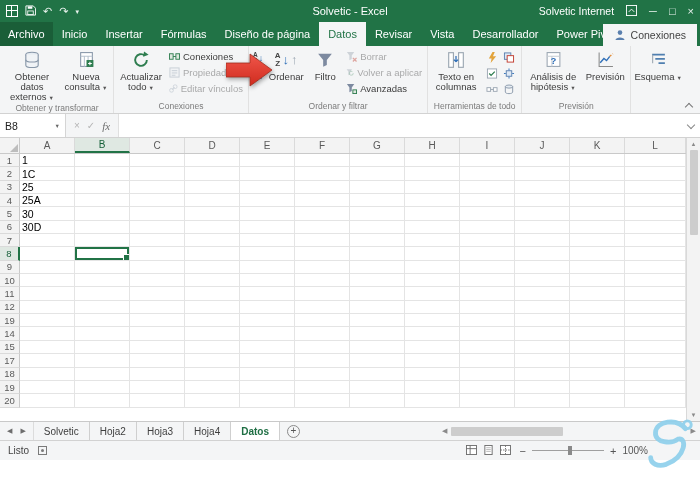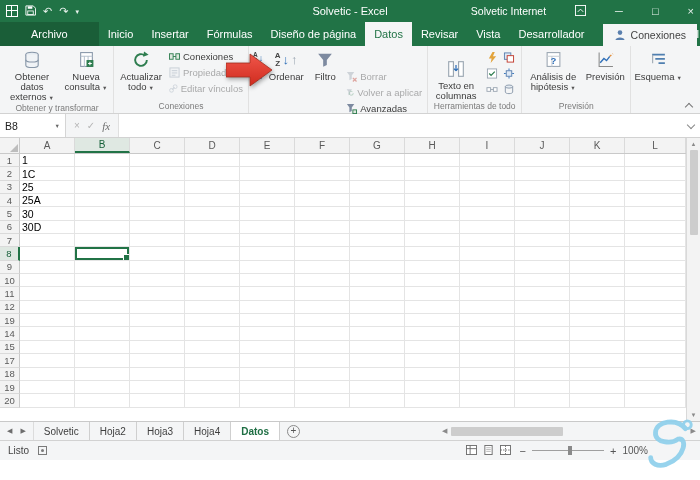--- a/index.html
+++ b/index.html
@@ -8,26 +8,26 @@
   .app { width:700px; height:480px; display:flex; flex-direction:column; position:relative; overflow:hidden; background:#fff; }
 
   
   .titlebar { height:22px; background:#217346; color:#fff; display:flex; align-items:center; padding:0 6px; position:relative; flex:0 0 auto; }
   .qa { display:flex; align-items:center; gap:7px; }
   .qa .qbtn { font-size:11px; line-height:11px; color:#eaf3ee; }
   .appicon { width:12px; height:12px; border:1px solid #fff; position:relative; display:inline-block; }
   .appicon::before { content:''; position:absolute; left:4px; top:0; bottom:0; width:1px; background:#fff; }
   .appicon::after { content:''; position:absolute; top:4px; left:0; right:0; height:1px; background:#fff; }
   .wtitle { position:absolute; left:50%; transform:translateX(-50%); font-size:11px; white-space:nowrap; }
-  .wright { margin-left:auto; display:flex; align-items:center; gap:29px; font-size:10.5px;justify-content:center; }
+  .wright { margin-left:auto; display:flex; align-items:center; gap:12px; font-size:10.5px;justify-content:center; }
   .wbtn { font-size:11px; line-height:11px; color:#eaf3ee; }
 
   
   .tabrow { height:24px; background:#217346; display:flex; align-items:stretch; color:#fff; flex:0 0 auto; position:relative; }
-  .filetab { background:#1a5e38; padding:0 31px; display:flex; align-items:center; font-size:11px; }
+  .filetab { background:#1a5e38; padding:0 8px; display:flex; align-items:center; font-size:11px; }
   #ribbon-tabs { display:flex; align-items:stretch; }
   .rtab { padding:0 9px; display:flex; align-items:center; font-size:11px; white-space:nowrap; }
   .rtab.active { background:#f4f5f6; color:#217346; }
   .tellme { display:flex; align-items:center; gap:5px; padding:0 10px; font-size:11px; }
   .share { position:absolute; right:3px; top:2px; bottom:0; background:#f4f5f6; color:#444; display:flex; align-items:center; gap:5px; padding:0 11px; font-size:10.5px; }
 
   
   .ribbon { height:68px; background:#f4f5f6; border-bottom:1px solid #d2d2d2; display:flex; position:relative; flex:0 0 auto; padding-left:1px; }
   .rgroup { display:flex; flex-direction:column; border-right:1px solid #e1e1e1; padding:0 2px; }
   .gbody { flex:1; display:flex; align-items:stretch; }
@@ -268,21 +268,21 @@
           <span>Ordenar</span>
         </div>
         <div class="bigbtn" style="width:36px;">
           <span class="bicon">
             <svg width="16" height="16" viewBox="0 0 14 14">
                 <path d="M1 1.5h12L8.6 7v4.3l-3.2 1.6V7z" fill="#7d8aa0"></path>
               </svg>
           </span>
           <span>Filtro</span>
         </div>
-        <div class="smallcol" style="width:82px;margin-top:20px;">
+        <div class="smallcol" style="width:82px;">
           <div class="smallbtn disabled">
             <svg width="11" height="11" viewBox="0 0 12 12">
                 <path d="M1 1h8L6.3 4.8v4L3.7 10V4.8z" fill="#9aa5b1"></path>
                 <path d="M7.5 7.5l4 4M11.5 7.5l-4 4" stroke="#c0392b" stroke-width="1.4"></path>
               </svg>
             <span>Borrar</span>
           </div>
           <div class="smallbtn disabled">
             <svg width="11" height="11" viewBox="0 0 12 12">
                 <path d="M1 1h8L6.3 4.8v4L3.7 10V4.8z" fill="#9aa5b1"></path>
@@ -297,21 +297,21 @@
               </svg>
             <span>Avanzadas</span>
           </div>
         </div>
       </div>
       <div class="glabel">Ordenar y filtrar</div>
     </div>
 
     <div class="rgroup">
       <div class="gbody">
-        <div class="bigbtn" style="width:52px;margin-top:9px;">
+        <div class="bigbtn" style="width:52px;">
           <span class="bicon">
             <svg width="18" height="18" viewBox="0 0 16 16">
                 <rect x="1.5" y="1.5" width="4.2" height="13" fill="#fff" stroke="#9aa5b1"></rect>
                 <rect x="10.3" y="1.5" width="4.2" height="13" fill="#fff" stroke="#9aa5b1"></rect>
                 <path d="M8 4.5v5M8 9.5l-1.8-1.8M8 9.5l1.8-1.8" fill="none" stroke="#2f6fb8" stroke-width="1.1"></path>
               </svg>
           </span>
           <span>Texto en columnas</span>
         </div>
         <div class="cluster">

